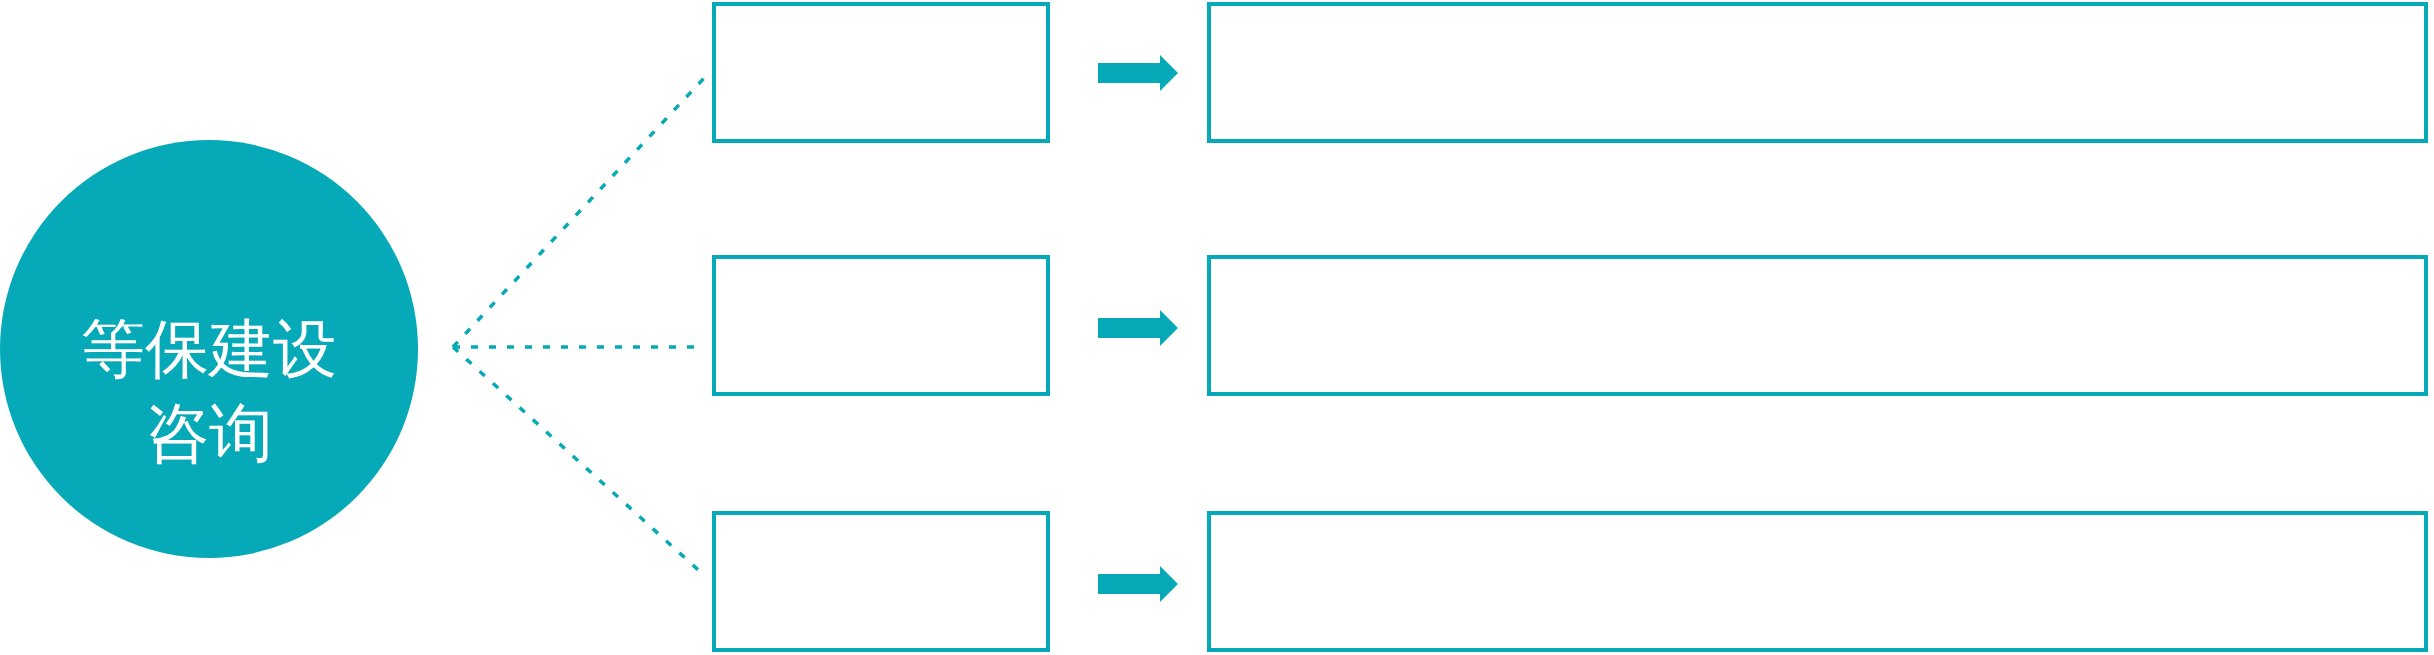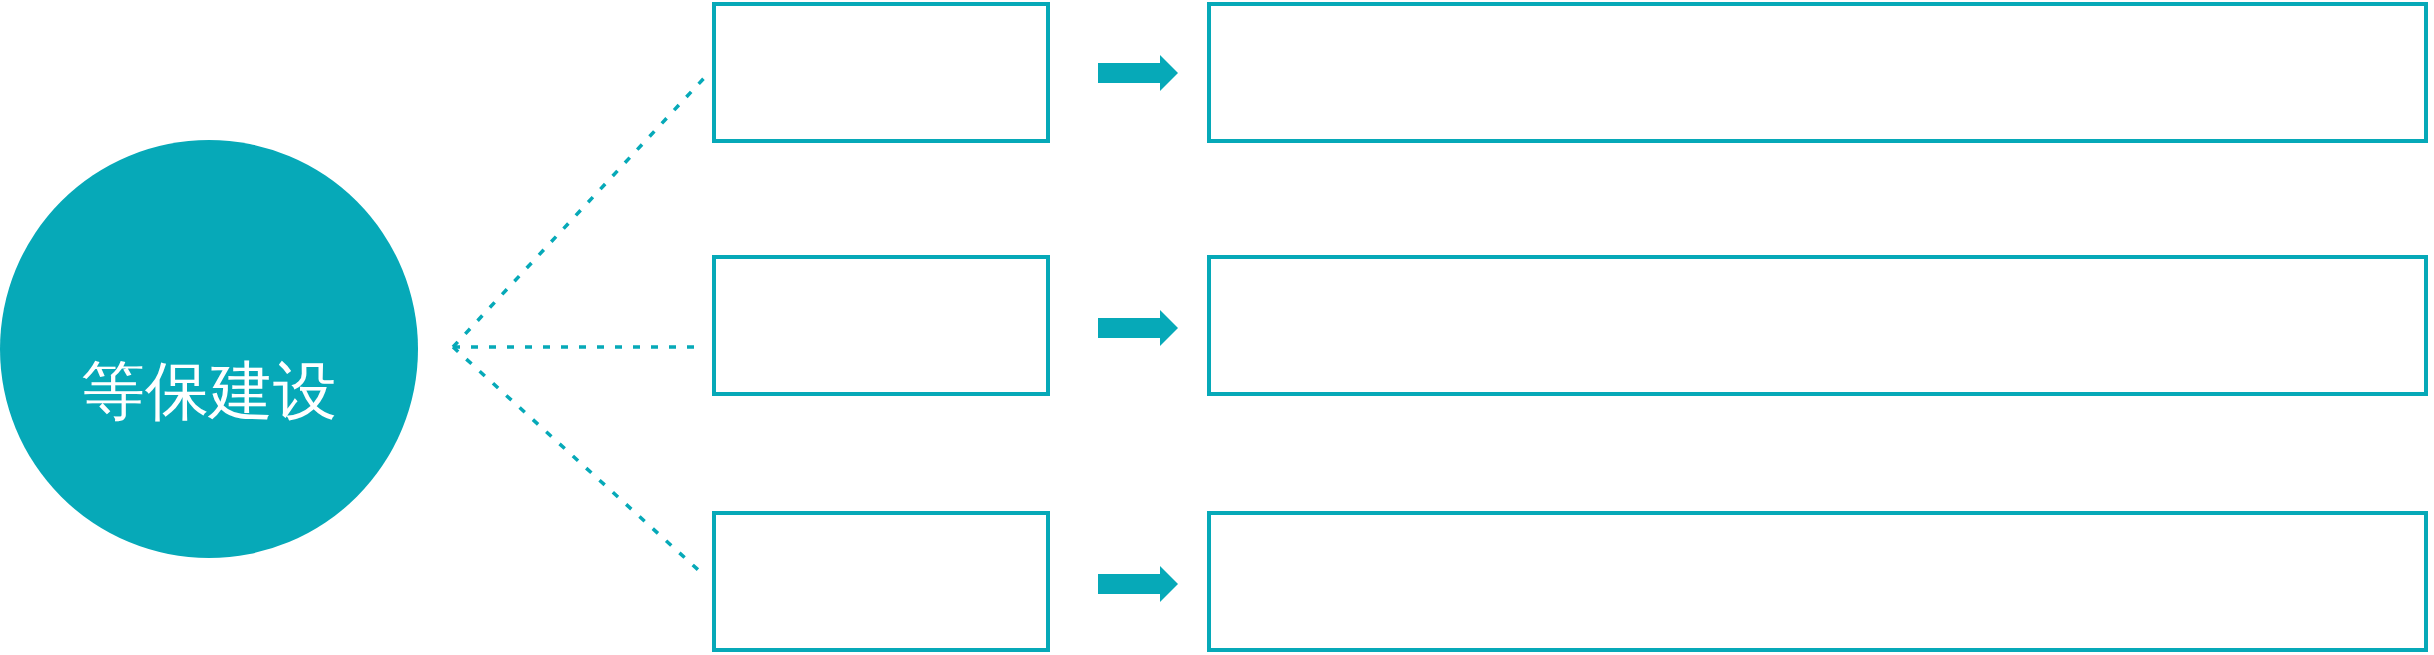--- a/index.html
+++ b/index.html
@@ -97,20 +97,21 @@
   .arrow-row3 { top: 566px; }
 </style>
 </head>
 <body>
 
 <div class="stage">
 
   <div class="hub">
     <div class="hub-text">
       <span>等保建设</span>
+      <span>咨询</span>
     </div>
   </div>
 
   <svg class="connectors" viewBox="0 0 2434 655" xmlns="http://www.w3.org/2000/svg">
     <line x1="453" y1="347" x2="706" y2="76"></line>
     <line x1="453" y1="347" x2="701" y2="347"></line>
     <line x1="453" y1="347" x2="706" y2="577"></line>
   </svg>
 
   <div class="small-box row1">

